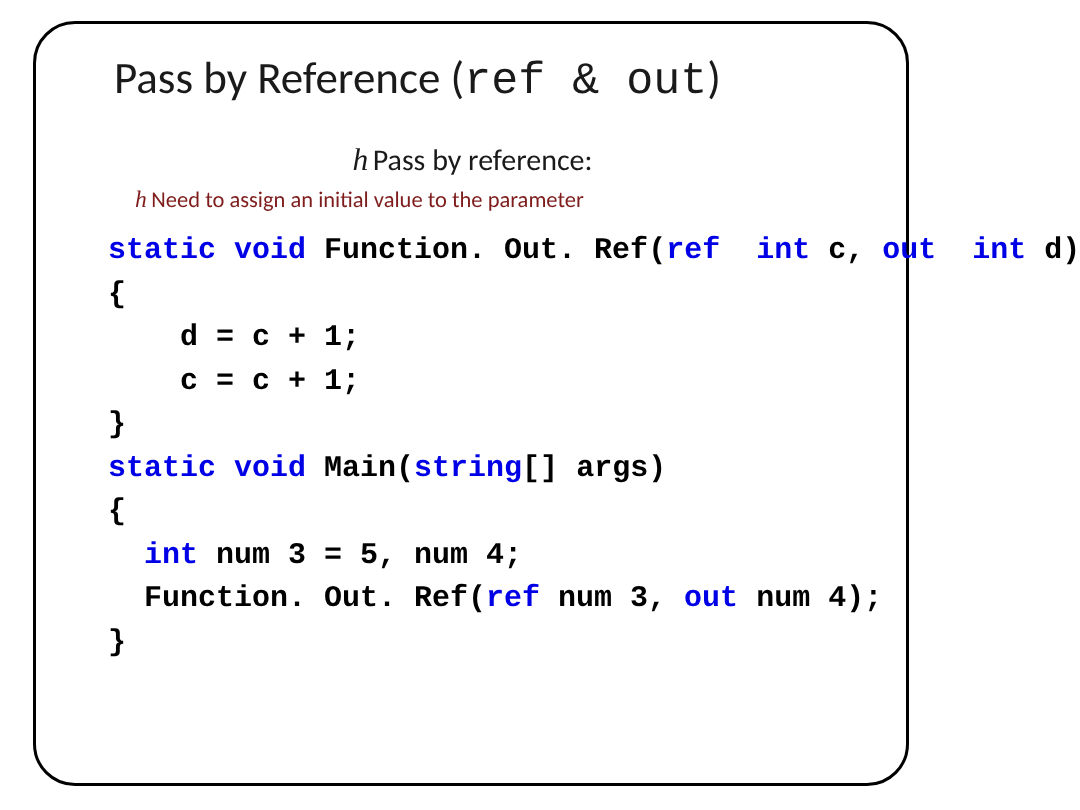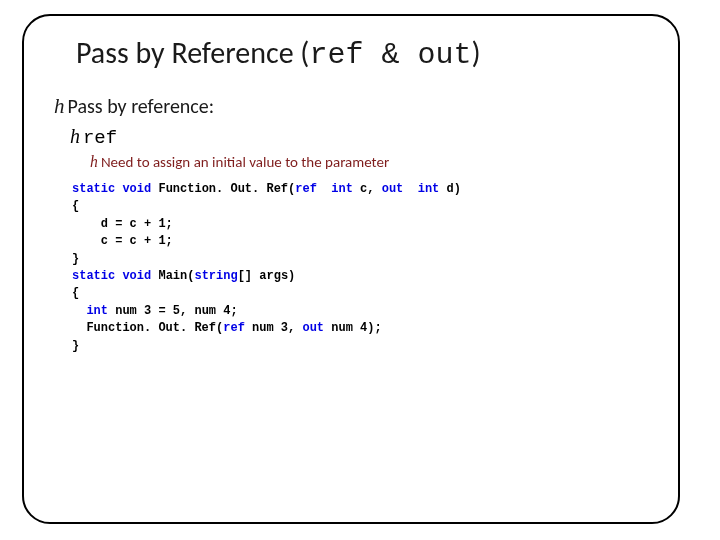--- a/index.html
+++ b/index.html
@@ -1,41 +1,41 @@
 <!DOCTYPE html>
 <html><head>
 <meta charset="utf-8">
 <style>
   * { margin: 0; padding: 0; box-sizing: border-box; }
   html, body { width: 720px; height: 540px; background: #fff; font-family: Calibri, "Segoe UI", Arial, sans-serif; }
   .slide {
     position: absolute;
     left: 22px; top: 14px;
-    width: 658px; height: 510px;
+    width: 584px; height: 510px;
     border: 2px solid #000;
     border-radius: 28px;
     padding: 14px 28px 14px 28px;
   }
   .title {
     font-size: 30px;
     font-weight: 400;
     color: #1a1a1a;
     margin-bottom: 22px;
     margin-top: 4px;
     margin-left: 24px;
   }
   .title .mono { font-family: "Courier New", monospace; font-size: 30px; }
-  .b1 { margin-left: 2px; margin-bottom: 6px; font-size: 20px; color: #1a1a1a; }
+  .b1 { margin-left: 2px; margin-bottom: 6px; font-size: 20px; color: #1a1a1a; text-align: center; }
   .b2 { margin-left: 18px; margin-bottom: 4px; font-size: 19px; }
   .b2 .mono { font-family: "Courier New", monospace; font-size: 19px; }
   .b3 { margin-left: 38px; margin-bottom: 10px; font-size: 15px; color: #7f1d1d; }
   .bullet { font-family: "Brush Script MT", "Segoe Script", cursive; font-style: italic; font-size: 1.05em; padding-right: 3px; }
   .code {
     font-family: "Courier New", monospace;
-    font-size: 12px;
+    font-size: 20px;
     line-height: 1.45;
     color: #000;
     margin-left: 20px;
     margin-top: 10px;
     white-space: pre;
   }
   .kw { color: #0000e6; font-weight: bold; }
   .fn { font-weight: bold; }
   .plain { font-weight: bold; }
 </style>
@@ -45,23 +45,20 @@
 <div class="slide">
 
   <div class="title">
     <span>Pass by Reference (</span><span class="mono">ref &amp; out</span><span>)</span>
   </div>
 
   <div class="b1">
     <span class="bullet">h</span><span>Pass by reference:</span>
   </div>
 
-  <div class="b2">
-    <span class="bullet">h</span><span class="mono">ref</span>
-  </div>
   <div class="b3">
     <span class="bullet">h</span><span>Need to assign an initial value to the parameter</span>
   </div>
 
 
   <div class="code"><span class="kw">static</span><span class="plain"> </span><span class="kw">void</span><span class="fn"> Function. Out. Ref(</span><span class="kw">ref</span><span class="plain">  </span><span class="kw">int</span><span class="plain"> c, </span><span class="kw">out</span><span class="plain">  </span><span class="kw">int</span><span class="plain"> d)</span>
 <span class="plain">{</span>
 <span class="plain">    d = c + 1;</span>
 <span class="plain">    c = c + 1;</span>
 <span class="plain">}</span>

